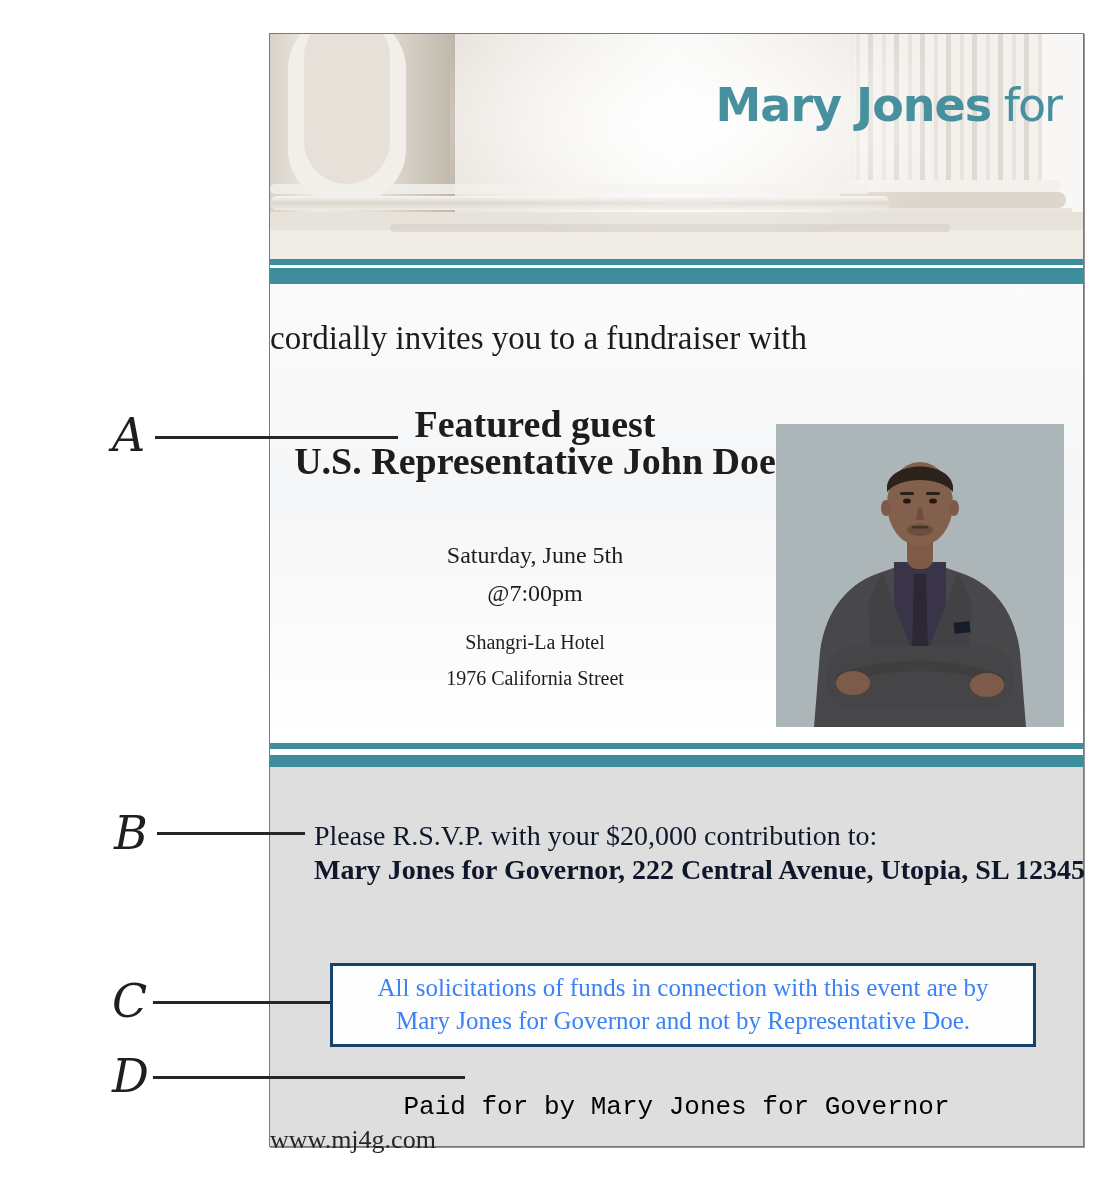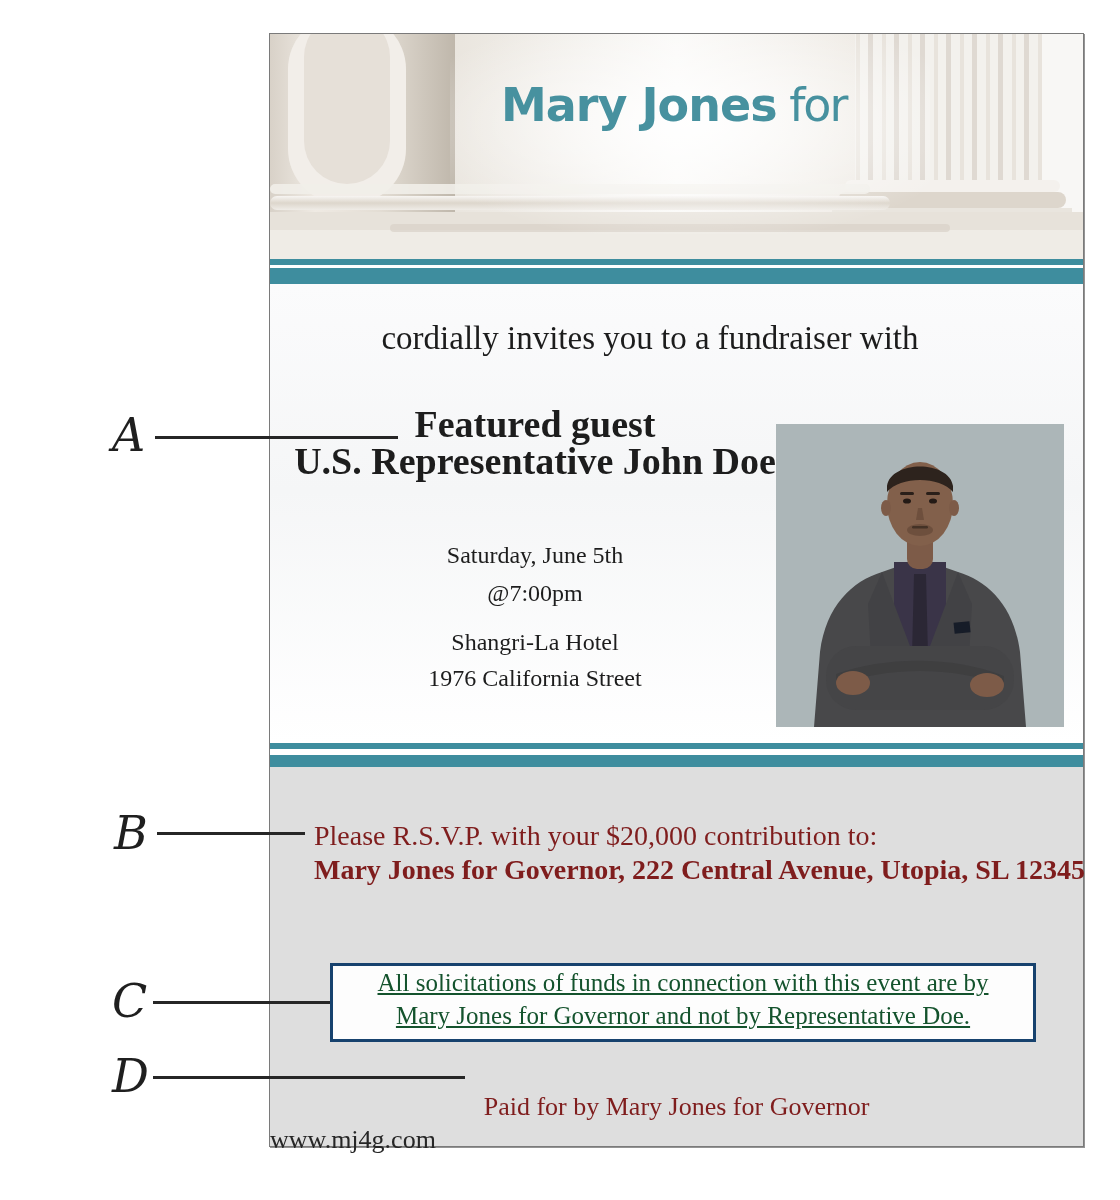--- a/index.html
+++ b/index.html
@@ -7,57 +7,57 @@
          font-family:"Liberation Serif", serif;color:#1d1d1d;}
 
   
   #flyer{position:absolute;left:269px;top:33px;width:813px;height:1112px;
          background:#ffffff;border:1px solid #7a7a7a;
          box-shadow:1px 1px 0 rgba(60,60,60,.55);}
 
   .header{position:absolute;left:0;top:0;width:813px;height:225px;overflow:hidden;}
   .header svg{display:block;}
 
-  .logo{position:absolute;right:22px;top:48px;width:560px;
+  .logo{position:absolute;right:22px;top:48px;width:560px;text-align:right;
         color:#47919f;font-family:"DejaVu Sans", sans-serif;line-height:1;}
   .logo-line1{font-size:46px;font-weight:bold;letter-spacing:-1px;white-space:nowrap;}
   .logo-line1 .for{font-weight:500;letter-spacing:-2px;}
   .logo-line2{font-size:76px;font-weight:bold;letter-spacing:-2px;margin-top:2px;white-space:nowrap;}
 
   .bar{position:absolute;left:0;width:813px;background:#3e8d9e;}
   .bar-thin-top{top:225px;height:6px;}
   .bar-thick-top{top:234px;height:16px;}
   .bar-thin-bottom{top:709px;height:6px;}
   .bar-thick-bottom{top:721px;height:12px;}
 
   .content{position:absolute;left:0;top:250px;width:813px;height:459px;
            background:linear-gradient(180deg,#fbfbfc 0%,#f5f6f7 45%,#ffffff 100%);}
 
-  .invite-line{position:absolute;left:0;top:36px;width:760px;text-align:center;
+  .invite-line{position:absolute;left:0;top:36px;width:760px;text-align:left;
                font-size:33px;white-space:nowrap;color:#1c1c1c;}
 
   .col-left{position:absolute;left:15px;top:0;width:500px;text-align:center;}
   .featured{position:absolute;top:122px;width:100%;font-weight:bold;font-size:38px;line-height:37px;white-space:nowrap;}
   .datetime{position:absolute;top:252px;width:100%;font-size:24px;line-height:38px;white-space:nowrap;}
-  .venue{position:absolute;top:340px;width:100%;font-size:24px;line-height:36px;white-space:nowrap;}
+  .venue{position:absolute;top:340px;width:100%;font-size:20px;line-height:36px;white-space:nowrap;}
 
   .photo{position:absolute;left:506px;top:140px;width:288px;height:303px;}
 
   .gray-panel{position:absolute;left:0;top:733px;width:813px;height:379px;background:#dedede;}
 
-  .rsvp{position:absolute;left:44px;top:52px;font-size:28px;line-height:34px;white-space:nowrap;color:#7f1d1d;}
+  .rsvp{position:absolute;left:44px;top:52px;font-size:28px;line-height:34px;white-space:nowrap;color:#0f172a;}
   .rsvp .bold{font-weight:bold;font-size:28px;}
 
   .disclaimer-box{position:absolute;left:60px;top:196px;width:700px;height:73px;
-                  background:#fdfdfd;border:3px solid #17426e;color:#14532d;
-                  text-align:center;font-size:25px;line-height:33px;
-                  box-sizing:content-box;white-space:nowrap;text-decoration:underline;}
+                  background:#fdfdfd;border:3px solid #17426e;color:#3b82f6;
+                  text-align:center;font-size:25px;line-height:33px;padding-top:5px;
+                  box-sizing:content-box;white-space:nowrap;}
 
   .paid-line{position:absolute;left:0;top:325px;width:813px;text-align:center;
-             font-size:26px;white-space:nowrap;color:#7f1d1d;}
+             font-size:26px;white-space:nowrap;color:#000000;font-family:Liberation Mono, monospace;}
   .site-line{position:absolute;left:0;top:358px;width:813px;
              font-size:26px;white-space:nowrap;color:#262626;}
 
   
   .callout-label{position:absolute;font-family:"DejaVu Serif", serif;font-style:italic;
                  font-size:46px;color:#1f1f1f;line-height:1;}
   .callout-line{position:absolute;height:3px;background:#262626;}
   #label-A{left:112px;top:412px;}
   #line-A{left:155px;top:436px;width:243px;}
   #label-B{left:114px;top:810px;}

